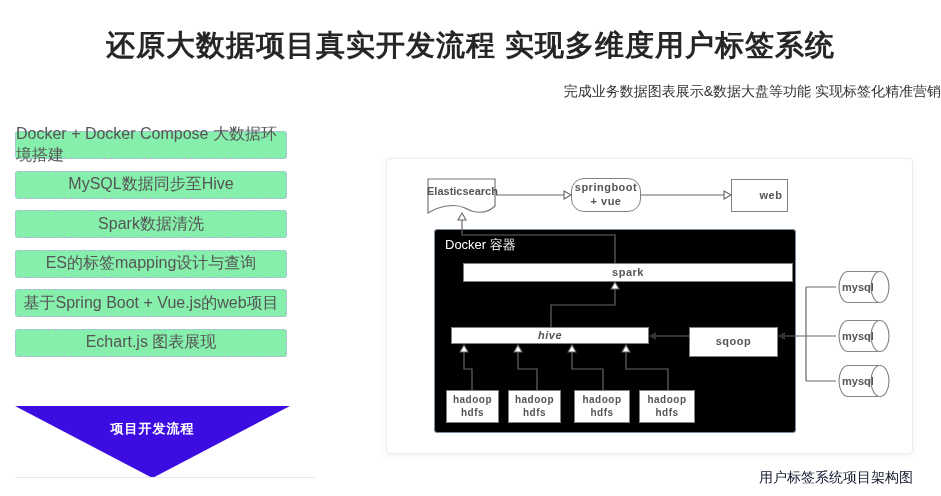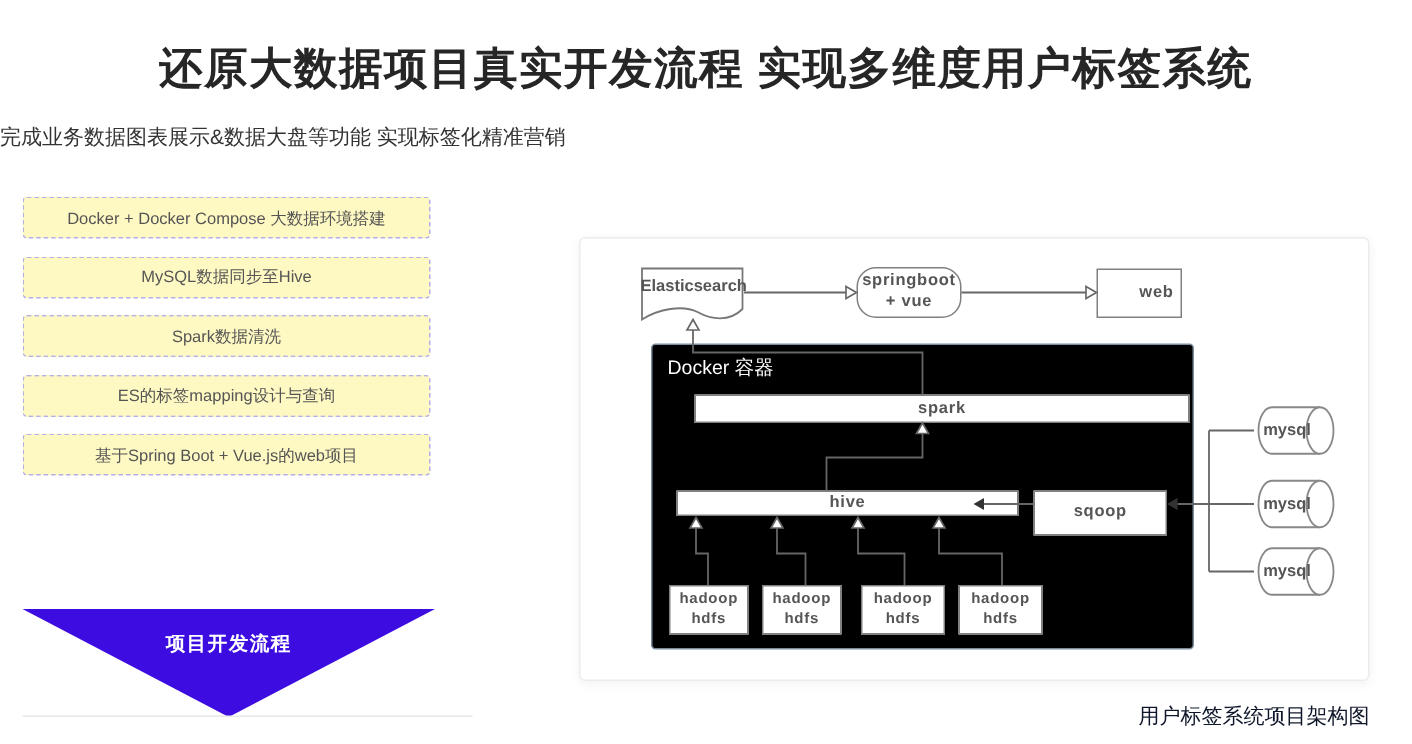--- a/index.html
+++ b/index.html
@@ -3,29 +3,29 @@
 <meta charset="utf-8">
 <style>
   * { margin:0; padding:0; box-sizing:border-box; }
   html,body { width:941px; height:496px; background:#ffffff; overflow:hidden;
               font-family:"Liberation Sans", sans-serif; }
   .abs { position:absolute; }
 
   
   #page-title { left:0; top:26px; width:941px; text-align:center;
                 font-size:29px; font-weight:700; color:#262626; letter-spacing:1px; }
-  #page-subtitle { left:0; top:83px; width:941px; text-align:left;
+  #page-subtitle { left:0; top:83px; width:941px; text-align:right;
                    font-size:14px; color:#333; }
 
   
   #sidebar { left:15px; top:131px; width:272px; }
   .side-box { width:272px; height:28px; margin-bottom:11.5px;
               border:1px dashed #b5b1e8; border-radius:3px;
               display:flex; align-items:center; justify-content:center;
-              font-size:11px; color:#555; background:#fef9c3;text-align:right; }
+              font-size:16px; color:#555; background:#86efac; }
   #flow-arrow { left:15px; top:406px; width:275px; height:72px;
                 background:#3c0ce0;
                 clip-path:polygon(0 0, 100% 0, 50% 100%); }
   #flow-arrow-label { left:15px; top:420px; width:275px; text-align:center;
                       color:#fff; font-size:13px; font-weight:700; letter-spacing:1px; }
   #bottom-divider { left:15px; top:477px; width:300px; height:1px; background:#e8e8e8; }
 
   
   #diagram-card { left:386px; top:158px; width:527px; height:296px;
                   background:#fff; border:1px solid #ececec; border-radius:4px;
@@ -53,20 +53,21 @@
 
 <div class="abs" id="page-title">还原大数据项目真实开发流程 实现多维度用户标签系统</div>
 <div class="abs" id="page-subtitle">完成业务数据图表展示&amp;数据大盘等功能 实现标签化精准营销</div>
 
 <div class="abs" id="sidebar">
   <div class="side-box">Docker + Docker Compose 大数据环境搭建</div>
   <div class="side-box">MySQL数据同步至Hive</div>
   <div class="side-box">Spark数据清洗</div>
   <div class="side-box">ES的标签mapping设计与查询</div>
   <div class="side-box">基于Spring Boot + Vue.js的web项目</div>
+  <div class="side-box">Echart.js 图表展现</div>
 </div>
 
 <div class="abs" id="flow-arrow"></div>
 <div class="abs" id="flow-arrow-label">项目开发流程</div>
 <div class="abs" id="bottom-divider"></div>
 
 <div class="abs" id="diagram-card">
 
   <div id="docker-container">
     <div id="docker-label">Docker 容器</div>
@@ -81,21 +82,21 @@
 
   <div class="node" style="left:184px; top:19px; width:70px; height:34px;border-radius:13px;">
     <div>
         <div>springboot</div>
          <div>+ vue</div>
       </div>
   </div>
   <div class="node" style="left:344px; top:20px; width:57px; height:33px;padding-left:23px;">web</div>
 
   <div class="node" style="left:76px; top:104px; width:330px; height:19px;">spark</div>
-  <div class="node" style="left:64px; top:168px; width:228px; height:17px;">hive</div>
+  <div class="node" style="left:64px; top:168px; width:198px; height:17px;font-style:italic;">hive</div>
   <div class="node" style="left:302px; top:168px; width:89px; height:30px;">sqoop</div>
 
   <div class="node" style="left:59px; top:231px; width:53px; height:33px; font-size:10px;">
     <div>
         <div>hadoop</div>
          <div>hdfs</div>
       </div>
   </div>
   <div class="node" style="left:121px; top:231px; width:53px; height:33px; font-size:10px;">
     <div>

